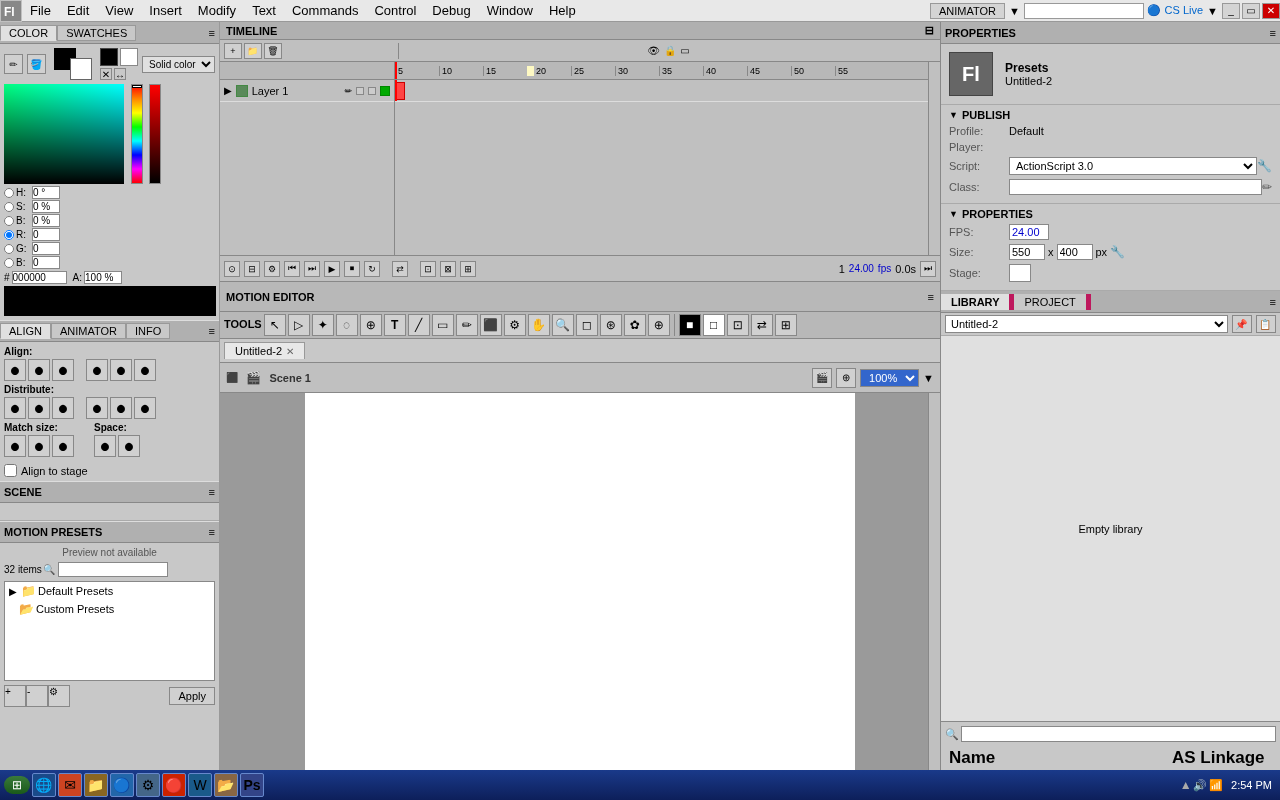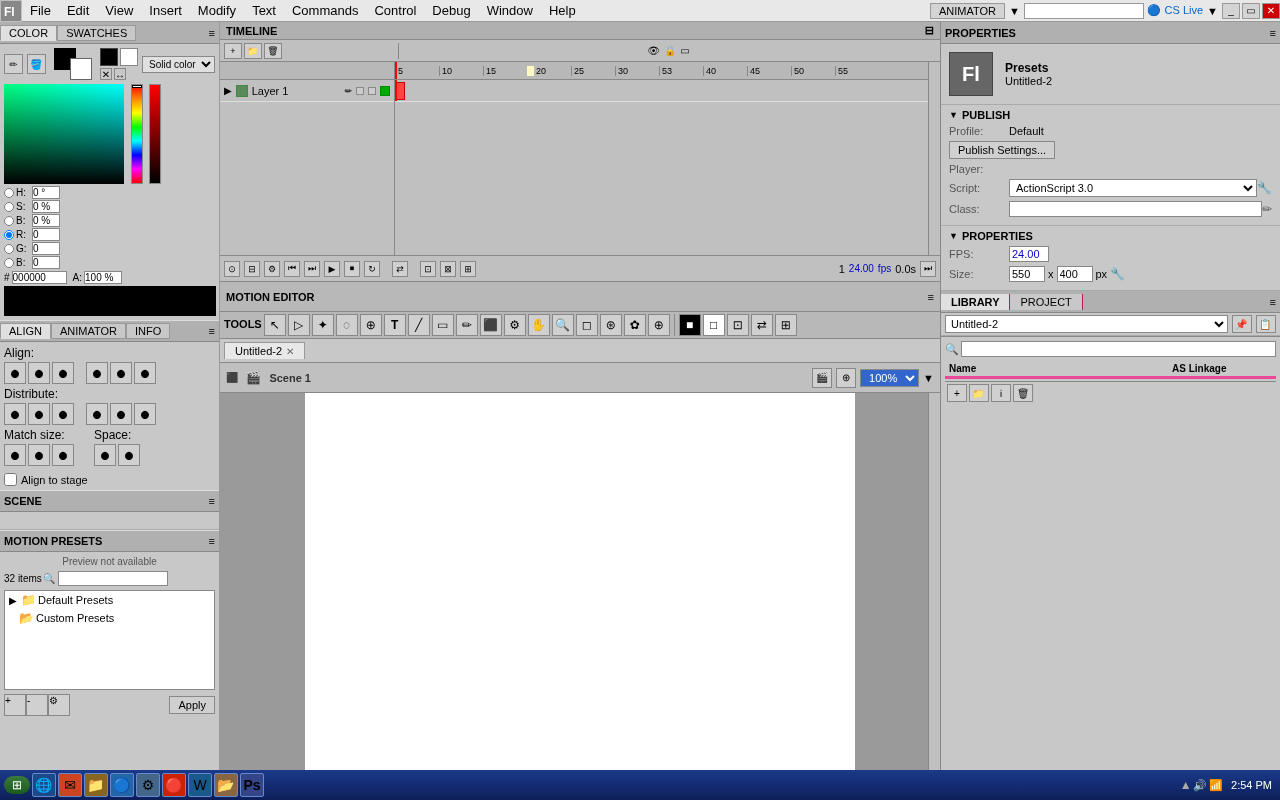--- a/index.html
+++ b/index.html
@@ -42,21 +42,21 @@
     .hex-input { width: 55px; border: 1px solid #888; font-size: 10px; background: #fff; }
     .swatch-black { width: 18px; height: 18px; background: #000; border: 1px solid #444; }
     .swatch-white { width: 18px; height: 18px; background: #fff; border: 1px solid #888; }
 
     .black-bar { width: 212px; height: 30px; background: #000; margin-top: 2px; }
 
     
     .align-panel { padding: 4px; background: #c8c8c8; flex: none; }
     .align-row { display: flex; gap: 2px; align-items: center; margin-bottom: 3px; }
     .align-btn { width: 22px; height: 22px; border: 1px solid #888; background: #d0d0d0; display: flex; align-items: center; justify-content: center; font-size: 8px; cursor: pointer; }
-    .align-label { font-size: 12px; font-weight: normal; margin-bottom: 2px; }
+    .align-label { font-size: 10px; font-weight: bold; margin-bottom: 2px; }
     .align-checkbox-row { display: flex; align-items: center; gap: 4px; margin-top: 4px; }
 
     
     .motion-presets-panel { flex: 1; background: #c8c8c8; padding: 4px; overflow: hidden; }
     .preview-label { font-size: 10px; color: #555; margin-bottom: 4px; text-align: center; }
     .presets-toolbar { display: flex; align-items: center; gap: 2px; margin-bottom: 4px; }
     .presets-count { font-size: 10px; }
     .presets-search { border: 1px solid #888; padding: 1px 2px; font-size: 10px; background: #fff; width: 110px; }
     .tree-item { display: flex; align-items: center; gap: 2px; padding: 2px 4px; cursor: pointer; font-size: 11px; }
     .tree-toggle { width: 10px; height: 10px; font-size: 10px; }
@@ -110,21 +110,21 @@
     .prop-input { border: 1px solid #888; padding: 1px 4px; font-size: 11px; background: #fff; width: 80px; }
     .prop-select { border: 1px solid #888; padding: 1px 2px; font-size: 11px; background: #fff; flex: 1; }
     .publish-btn { border: 1px solid #888; background: #d0d0d0; padding: 2px 8px; font-size: 11px; cursor: pointer; }
     .fps-input { border: 1px solid #888; background: #fff; width: 40px; font-size: 11px; padding: 1px 2px; color: #0000cc; }
     .size-input { border: 1px solid #888; background: #fff; width: 36px; font-size: 11px; padding: 1px 2px; }
     .stage-color { width: 22px; height: 18px; background: #fff; border: 1px solid #888; cursor: pointer; }
     .wrench-icon { font-size: 12px; cursor: pointer; color: #555; }
 
     
     .library-panel { flex: 1; display: flex; flex-direction: column; }
-    .lib-tab { padding: 2px 10px; background: #c8c8c8; border-right: 1px solid #be185d; font-size: 11px; cursor: pointer; }
+    .lib-tab { padding: 2px 10px; background: #c8c8c8; border-right: 5px solid #be185d; font-size: 11px; cursor: pointer; }
     .lib-tab.active { background: #e0e0e0; font-weight: bold; }
     .library-toolbar { padding: 2px 4px; border-bottom: 1px solid #aaa; display: flex; align-items: center; gap: 4px; }
     .lib-select { border: 1px solid #888; background: #fff; font-size: 11px; flex: 1; padding: 1px; }
     .lib-btn { width: 20px; height: 18px; border: 1px solid #888; background: #d0d0d0; font-size: 10px; cursor: pointer; display: flex; align-items: center; justify-content: center; }
     .library-content { flex: 1; background: #e0e0e0; display: flex; align-items: center; justify-content: center; }
 
     
     .taskbar { position: absolute; bottom: 0; left: 0; right: 0; height: 30px; background: linear-gradient(to bottom, #1a3a8a, #0d1f5a); display: flex; align-items: center; padding: 0 4px; gap: 2px; }
     .start-btn { background: linear-gradient(to bottom, #3a7a3a, #1a5a1a); border-radius: 10px; padding: 2px 8px; color: #fff; font-size: 12px; cursor: pointer; display: flex; align-items: center; gap: 2px; }
     .taskbar-icons { display: flex; gap: 2px; align-items: center; }
@@ -386,21 +386,21 @@
 
           <div style="height:18px; background:#b8b8b8; border-bottom:1px solid #888; display:flex; align-items:center; font-size:9px; position:relative; overflow:hidden;">
             <div style="position:absolute; top:0; left:0; bottom:0; width:2px; background:red; z-index:10;"></div>
             <div style="display:flex; flex:1;">
               <div style="width:44px; border-left:1px solid #888; padding-left:2px; font-size:9px;">5</div>
               <div style="width:44px; border-left:1px solid #888; padding-left:2px; font-size:9px;">10</div>
               <div style="width:44px; border-left:1px solid #888; padding-left:2px; font-size:9px;">15</div>
               <div style="width:44px; border-left:7px solid #fef9c3; padding-left:2px; font-size:9px;">20</div>
               <div style="width:44px; border-left:1px solid #888; padding-left:2px; font-size:9px;">25</div>
               <div style="width:44px; border-left:1px solid #888; padding-left:2px; font-size:9px;">30</div>
-              <div style="width:44px; border-left:1px solid #888; padding-left:2px; font-size:9px;">53</div>
+              <div style="width:44px; border-left:1px solid #888; padding-left:2px; font-size:9px;">35</div>
               <div style="width:44px; border-left:1px solid #888; padding-left:2px; font-size:9px;">40</div>
               <div style="width:44px; border-left:1px solid #888; padding-left:2px; font-size:9px;">45</div>
               <div style="width:44px; border-left:1px solid #888; padding-left:2px; font-size:9px;">50</div>
               <div style="width:44px; border-left:1px solid #888; padding-left:2px; font-size:9px;">55</div>
             </div>
           </div>
 
           <div style="height:22px; background:#c0c0c0; border-bottom:1px solid #ddd; position:relative;">
             <div style="position:absolute; top:0; left:0; bottom:0; width:2px; background:red; z-index:10;"></div>
             <div style="position:absolute; left:0; top:2px; width:10px; height:18px; background:#ff4444; border:1px solid #cc0000;"></div>
@@ -523,23 +523,20 @@
     <div class="properties-section">
       <div class="section-header">
         <span class="section-arrow">▼</span>
         <span>PUBLISH</span>
       </div>
       <div class="prop-row">
         <span class="prop-label">Profile:</span>
         <span class="prop-value">Default</span>
       </div>
       <div class="prop-row">
-        <button class="publish-btn">Publish Settings...</button>
-      </div>
-      <div class="prop-row">
         <span class="prop-label">Player:</span>
       </div>
       <div class="prop-row">
         <span class="prop-label">Script:</span>
         <select class="prop-select">
           <option>ActionScript 3.0</option>
         </select>
         <span class="wrench-icon">🔧</span>
       </div>
       <div class="prop-row">
@@ -559,44 +556,51 @@
         <input class="fps-input" type="text" style="color: rgb(0, 0, 204);" value="24.00">
       </div>
       <div class="prop-row">
         <span class="prop-label">Size:</span>
         <input class="size-input" type="text" value="550" style="">
         <span style="padding:0 3px;">x</span>
         <input class="size-input" type="text" value="400" style="">
         <span style="padding:0 3px;">px</span>
         <span class="wrench-icon">🔧</span>
       </div>
+      <div class="prop-row">
+        <span class="prop-label">Stage:</span>
+        <div class="stage-color"></div>
+      </div>
     </div>
 
     <div class="library-panel">
       <div style="display:flex; align-items:center; background:#b0b0b0; border-bottom:1px solid #888; height:22px;">
         <div class="lib-tab active">LIBRARY</div>
         <div class="lib-tab">PROJECT</div>
         <span style="margin-left:auto; padding-right:4px; cursor:pointer;">≡</span>
       </div>
 
       <div class="library-toolbar">
         <select class="lib-select">
           <option>Untitled-2</option>
         </select>
         <div class="lib-btn">📌</div>
         <div class="lib-btn">📋</div>
       </div>
 
+      <div class="library-content">
+        <span>Empty library</span>
+      </div>
 
       <div style="border-top:1px solid #888; padding:4px;">
         <div style="display:flex; align-items:center; gap:2px; margin-bottom:4px;">
           <span style="font-size:11px;">🔍</span>
           <input style="border: 1px solid rgb(136, 136, 136); background: rgb(255, 255, 255); flex: 1 1 0%; padding: 1px 4px; font-size: 11px;" type="text">
         </div>
-        <div style="display:flex; border-bottom:3px solid #ec4899; font-size:10px; font-weight:bold; padding:2px 4px;justify-content:center;">
+        <div style="display:flex; border-bottom:1px solid #ec4899; font-size:17px; font-weight:bold; padding:2px 4px;justify-content:center;">
           <span style="flex:1;">Name</span>
           <span style="width:100px;">AS Linkage</span>
         </div>
         <div style="display:flex; gap:2px; padding:2px; border-top:1px solid #888; margin-top:2px;">
           <button style="width:20px; height:18px; border:1px solid #888; background:#d0d0d0; cursor:pointer; font-size:10px;">+</button>
           <button style="width:20px; height:18px; border:1px solid #888; background:#d0d0d0; cursor:pointer; font-size:10px;">📁</button>
           <button style="width:20px; height:18px; border:1px solid #888; background:#d0d0d0; cursor:pointer; font-size:10px;">ℹ</button>
           <button style="width:20px; height:18px; border:1px solid #888; background:#d0d0d0; cursor:pointer; font-size:10px;">🗑</button>
         </div>
       </div>

